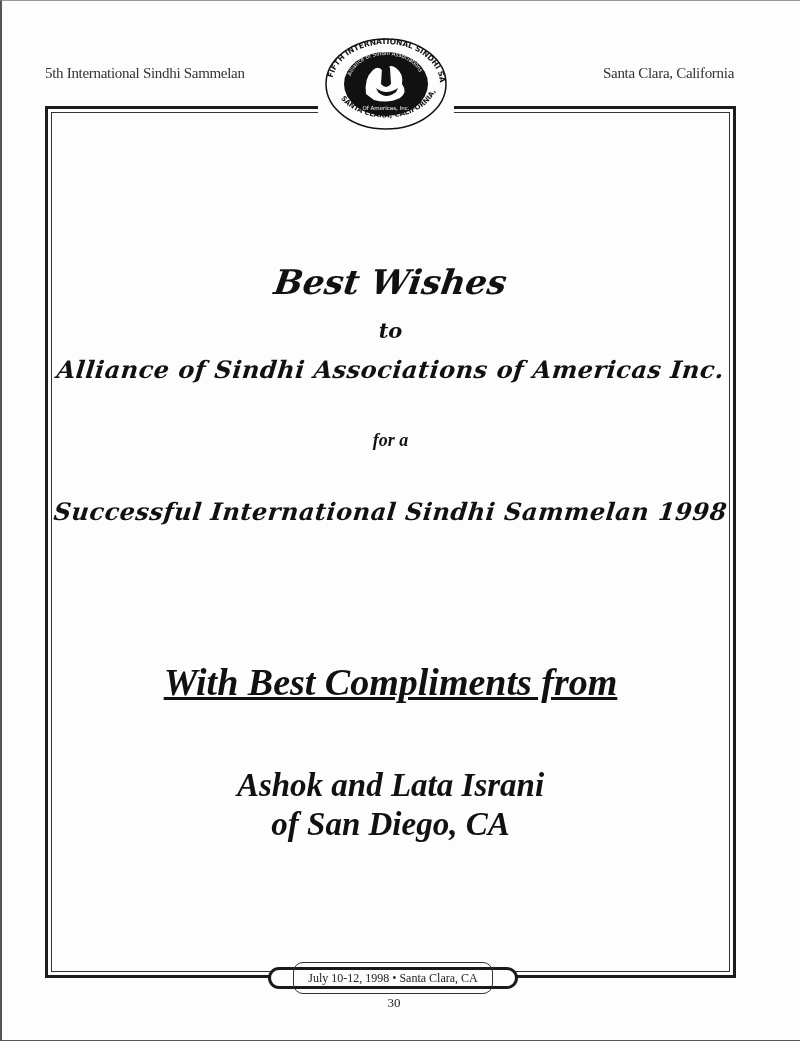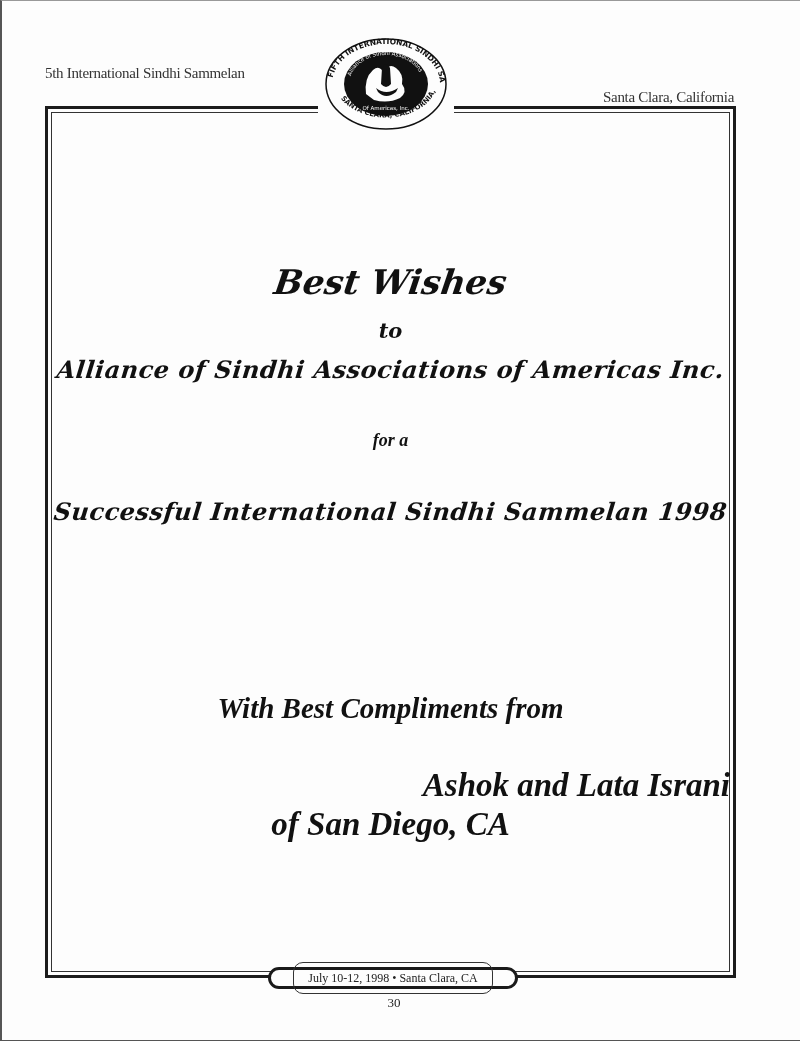--- a/index.html
+++ b/index.html
@@ -1,34 +1,34 @@
 <!DOCTYPE html>
 <html><head>
 <meta charset="utf-8">
 <style>
   html, body { margin:0; padding:0; }
   body { width:800px; height:1041px; background:#fdfdfd; position:relative; overflow:hidden; font-family:"Liberation Serif", serif; color:#111; }
   .page-edge { position:absolute; left:0; top:0; width:798px; height:1039px; border-left:2px solid #555; border-bottom:2px solid #555; border-top:1px solid #999; border-right:1px solid #ccc; pointer-events:none; }
   .hdr { position:absolute; top:65px; font-size:15px; color:#333; letter-spacing:-0.3px; }
   .hdr-left { left:45px; }
-  .hdr-right { right:66px;margin-top:24px; }
+  .hdr-right { right:66px; }
   .frame-outer { position:absolute; left:45px; top:106px; width:691px; height:872px; border:3px solid #1c1c1c; box-sizing:border-box; }
   .frame-inner { position:absolute; left:51px; top:112px; width:679px; height:860px; border:1px solid #333; box-sizing:border-box; }
   .logo { position:absolute; left:318px; top:34px; width:136px; height:100px; background:#fdfdfd; }
   .logo svg { width:136px; height:100px; }
   .center { position:absolute; left:51px; width:679px; text-align:center; }
   .script { font-family:"DejaVu Serif", serif; font-style:italic; font-weight:bold; color:#111; }
   .t-best { top:262px; font-size:34px; transform:skewX(-8deg); }
   .t-to { top:318px; font-size:21px; }
   .t-alliance { top:355px; font-size:24px; transform:skewX(-6deg); letter-spacing:0.5px; }
   .t-fora { top:430px; font-size:18px;font-family:Liberation Serif, serif; }
   .t-success { top:497px; font-size:24px; transform:skewX(-6deg); letter-spacing:0.5px; }
   .bold-it { font-family:"Liberation Serif", serif; font-style:italic; font-weight:bold; }
-  .t-compl { top:692px; font-size:29px; }
-  .t-names { top:767px; font-size:33px;text-align:right; }
+  .t-compl { top:660px; font-size:38px;text-decoration:underline; }
+  .t-names { top:767px; font-size:33px; }
   .t-city { top:806px; font-size:33px; }
   .footer-pill { position:absolute; left:268px; top:967px; width:250px; height:22px; background:#fdfdfd; border:3px solid #1a1a1a; border-radius:14px; box-sizing:border-box; display:flex; align-items:center; justify-content:center; }
   .footer-pill-inner { border:1px solid #333; border-radius:10px; padding:8px 14px; height:14px; line-height:14px; font-family:"Liberation Serif", serif; font-size:12px; color:#222; white-space:nowrap; }
   .page-num { position:absolute; left:0; width:788px; top:995px; text-align:center; font-size:13px; color:#222; }
 </style>
 </head>
 <body>
 
 <div class="page-edge"></div>
 

